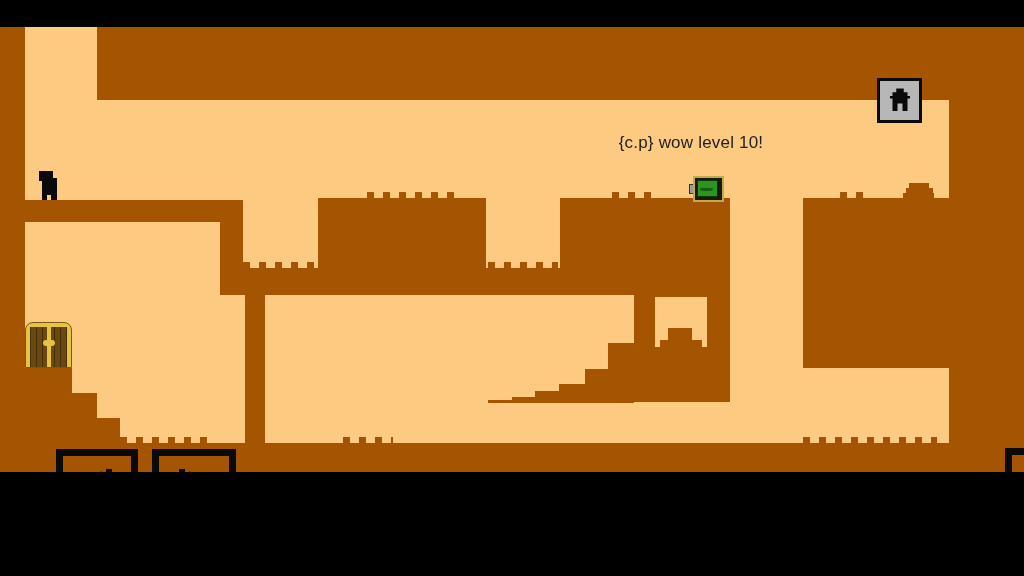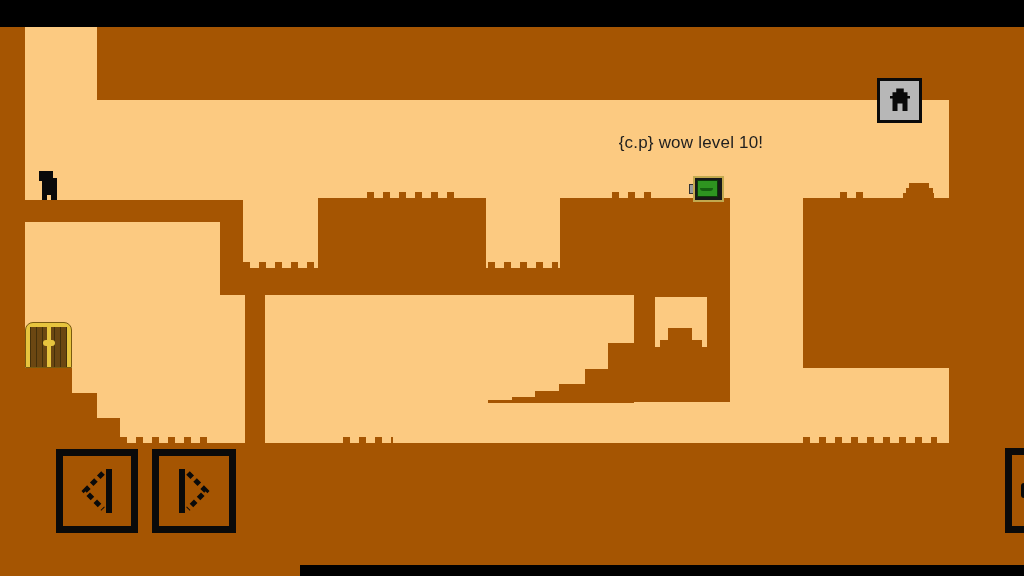--- a/index.html
+++ b/index.html
@@ -1,21 +1,21 @@
 <!DOCTYPE html>
 <html style="--brown: #a55502; --tan: #fcca81; --ink: #0a0a0a; --gold: #e7c43e; --golddark: #7a5a10; --wood: #6b4712; --woodline: #44300a; --green: #2e9420; --greendark: #156010; --shell: #c2a94e; --gray: #b7b7b7; --text: #1f1f1f;"><head>
 <meta charset="utf-8">
 <style>
   :root{
     --brown:#a55502; --tan:#fcca81; --ink:#0a0a0a; --gold:#e7c43e; --golddark:#7a5a10;
     --wood:#6b4712; --woodline:#44300a; --green:#2e9420; --greendark:#156010;
     --shell:#c2a94e; --gray:#b7b7b7; --text:#1f1f1f;
   }
   html,body{margin:0;padding:0;background:#000;}
-  #stage{position:relative;width:1024px;height:576px;background:var(--tan);overflow:hidden;
+  #stage{position:relative;width:1024px;height:472px;background:var(--tan);overflow:hidden;
          font-family:"Liberation Sans",sans-serif;}
   .rect{position:absolute;}
   .bumps{position:absolute;height:6px;
          background:repeating-linear-gradient(90deg,var(--brown) 0 7px,transparent 7px 16px);}
   .letterbox{position:absolute;background:#000;}
   #letterbox-top{left:0;top:0;width:1024px;height:27px;}
   #letterbox-bottom{left:300px;top:565px;width:724px;height:11px;}
 
   
   #player{position:absolute;left:39px;top:170px;width:19px;height:30px;}

